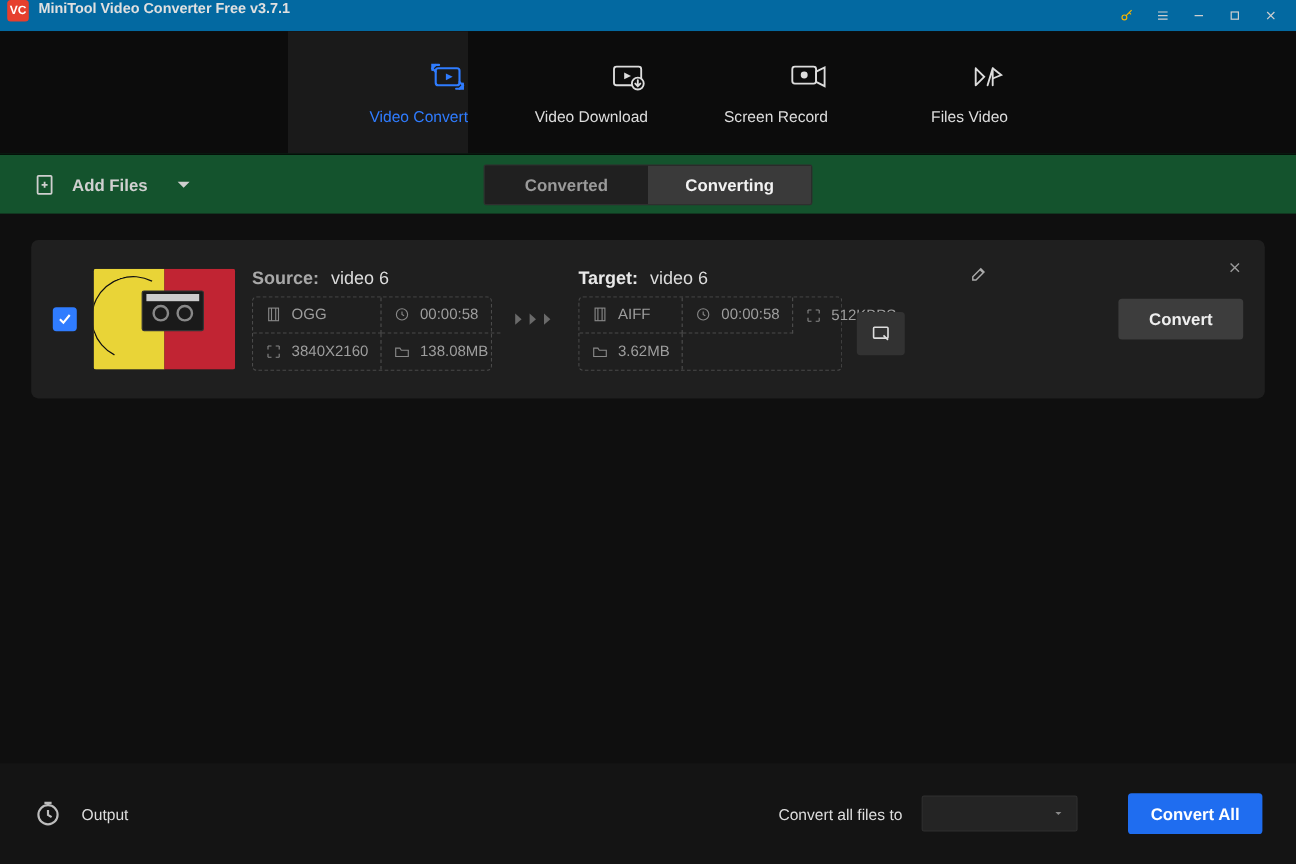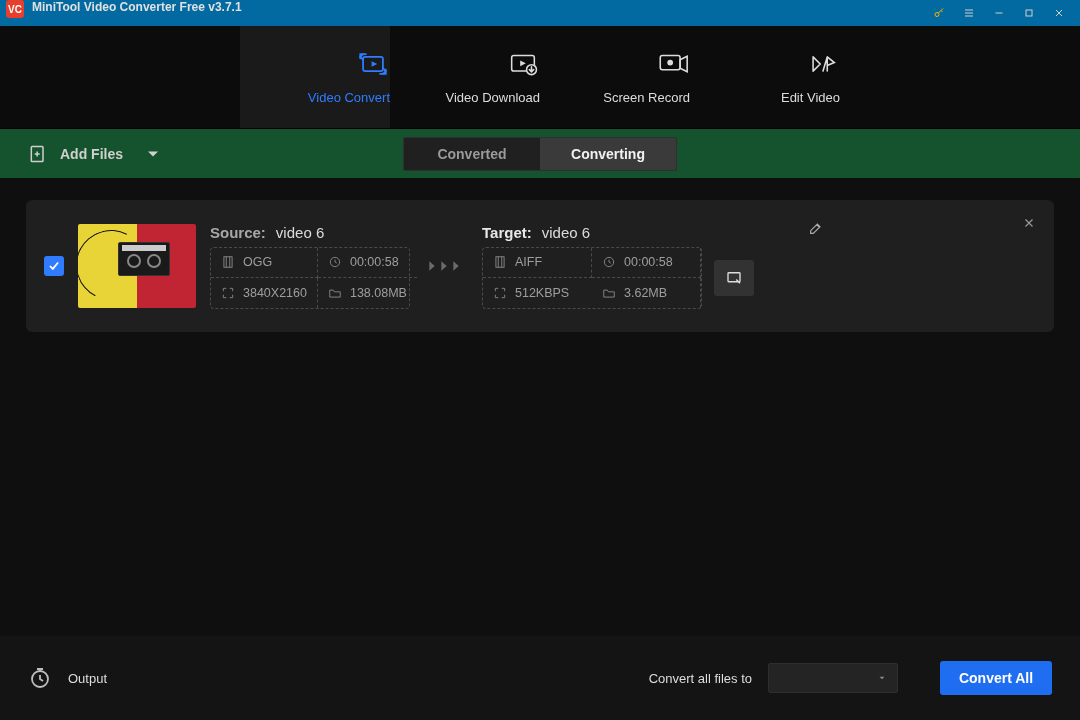--- a/index.html
+++ b/index.html
@@ -167,21 +167,21 @@
     </div>
     <span>Screen Record</span>
   </div>
   <div class="navitem">
     <div class="icon">
       <svg viewBox="0 0 48 36" fill="none" stroke="currentColor" stroke-width="2.2">
         <path d="M10 8v20M10 8l10 10-10 10M30 8v20M30 8l-6 20" stroke-linecap="round"></path>
         <path d="M30 8l10 8-10 4"></path>
       </svg>
     </div>
-    <span>Edit Video</span>
+    <span>Files Video</span>
   </div>
 </div>
 
 <div class="toolrow">
   <div class="addfiles">
     <svg viewBox="0 0 24 24" fill="none" stroke="#cfcfcf" stroke-width="1.8">
         <rect x="4" y="3" width="14" height="18" rx="1"></rect>
         <path d="M8 12h6M11 9v6"></path>
       </svg>
     <span>Add Files</span>
@@ -257,21 +257,21 @@
           <path d="M8 5l8 7-8 7z"></path>
         </svg>
     </div>
 
     <div class="srctgt">
       <div class="st-head">
         <span class="lbl" style="color:#e8e8e8;font-weight:700">Target:</span>
         <span class="val">video 6</span>
       </div>
       <div class="tgtwrap">
-        <div class="specbox tgt" style="width:220px;grid-template-columns:1fr 1fr;">
+        <div class="specbox tgt" style="width:220px;grid-template-columns:1fr 1fr 1fr;">
           <div class="cell">
             <svg class="miniicon" viewBox="0 0 24 24" fill="none" stroke="#888" stroke-width="1.6">
                 <rect x="5" y="3" width="14" height="18"></rect>
                 <path d="M9 3v18M15 3v18"></path>
               </svg>
             <span>AIFF</span>
           </div>
           <div class="cell">
             <svg class="miniicon" viewBox="0 0 24 24" fill="none" stroke="#888" stroke-width="1.6">
                 <circle cx="12" cy="12" r="8"></circle>
@@ -300,20 +300,21 @@
         </div>
       </div>
     </div>
 
     <div class="editicon">
       <svg width="16" height="16" viewBox="0 0 24 24" fill="none" stroke="#aaa" stroke-width="1.8">
           <path d="M4 20h4l10-10-4-4L4 16v4zM13 7l4 4"></path>
         </svg>
     </div>
 
+    <div class="convertbtn">Convert</div>
 
     <div class="closex">
       <svg width="14" height="14" viewBox="0 0 24 24" stroke="currentColor" stroke-width="2">
           <path d="M6 6l12 12M18 6l-12 12"></path>
         </svg>
     </div>
   </div>
 </div>
 
 <div class="bottombar">

